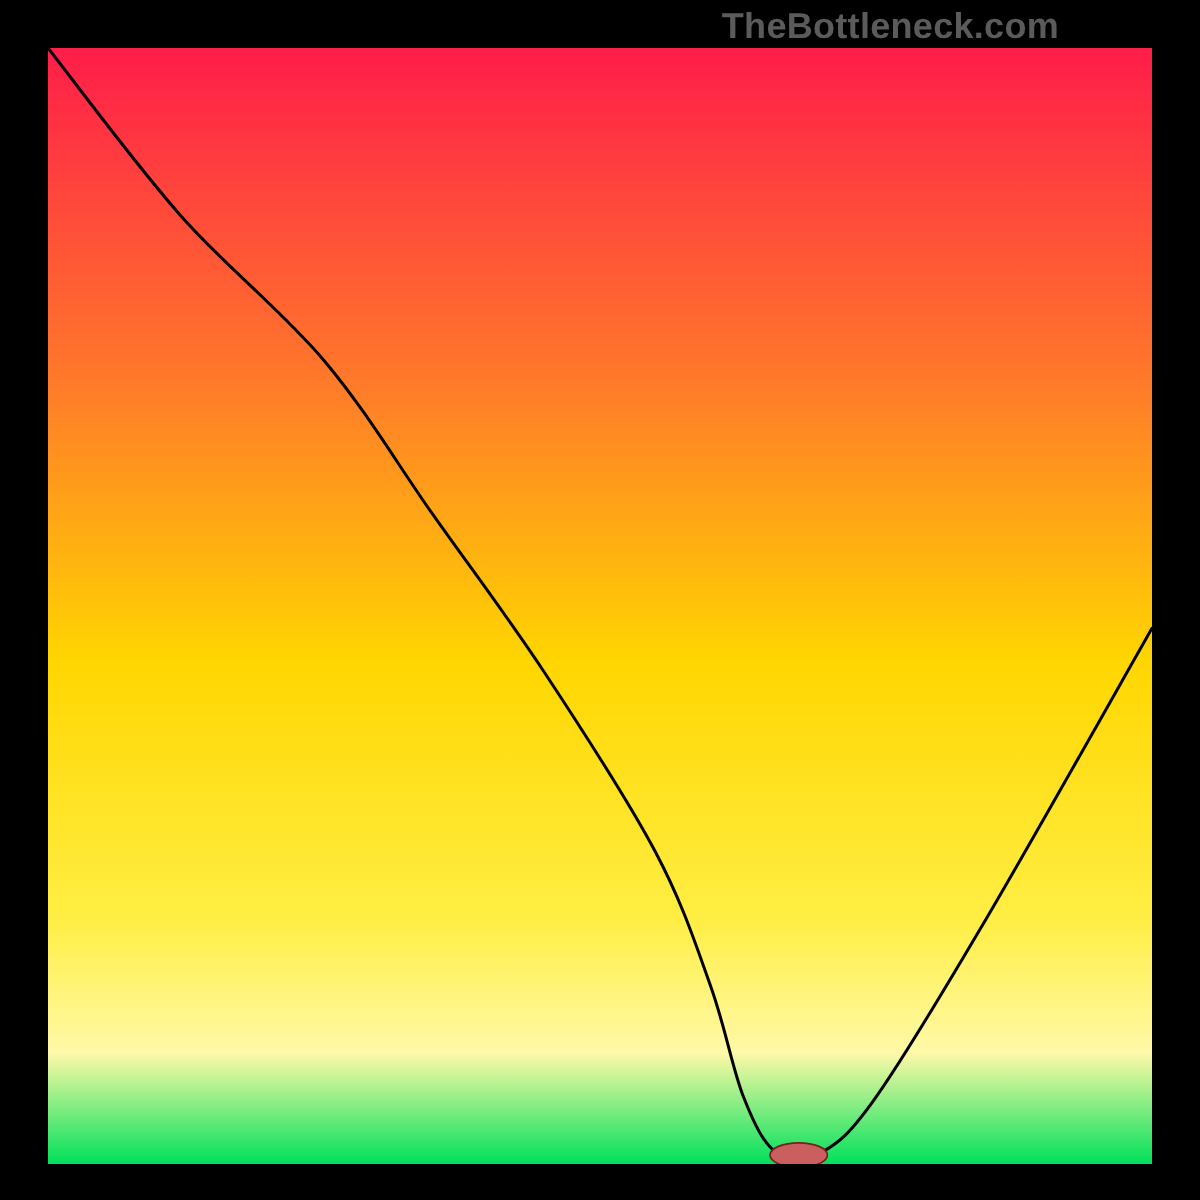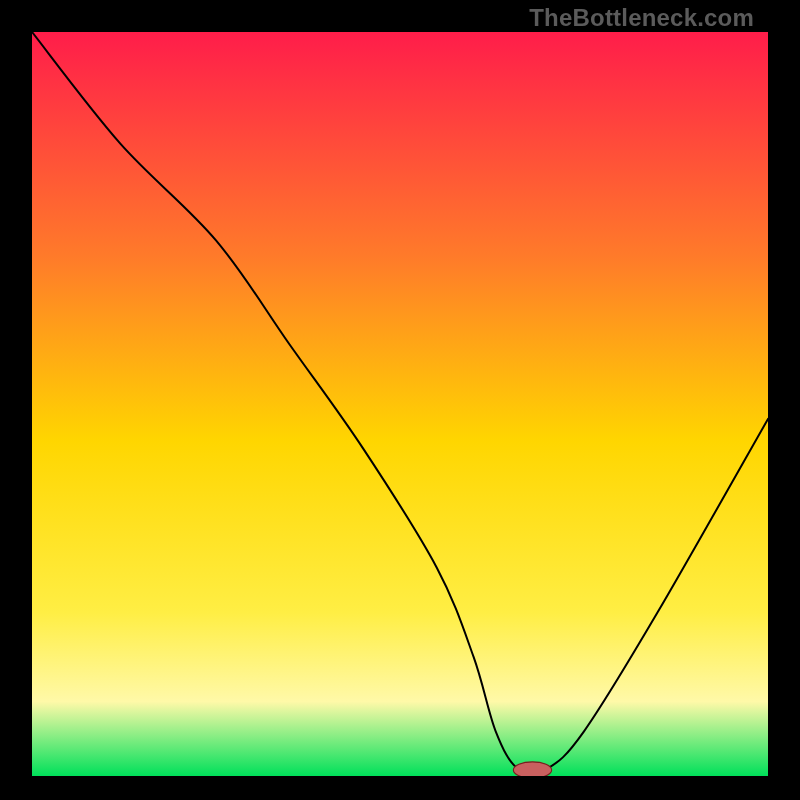--- a/index.html
+++ b/index.html
@@ -11,21 +11,20 @@
     overflow: hidden;
     font-family: Arial, Helvetica, sans-serif;
   }
   .frame {
     position: absolute;
     top: 0;
     left: 0;
     width: 716px;
     height: 800px;
     background: #000;
-    padding-left: 48px;
   }
   .watermark {
     position: absolute;
     top: 4px;
     right: 10px;
     color: #5b5b5b;
     font-size: 24px;
     font-weight: 600;
     letter-spacing: 0.2px;
     user-select: none;

